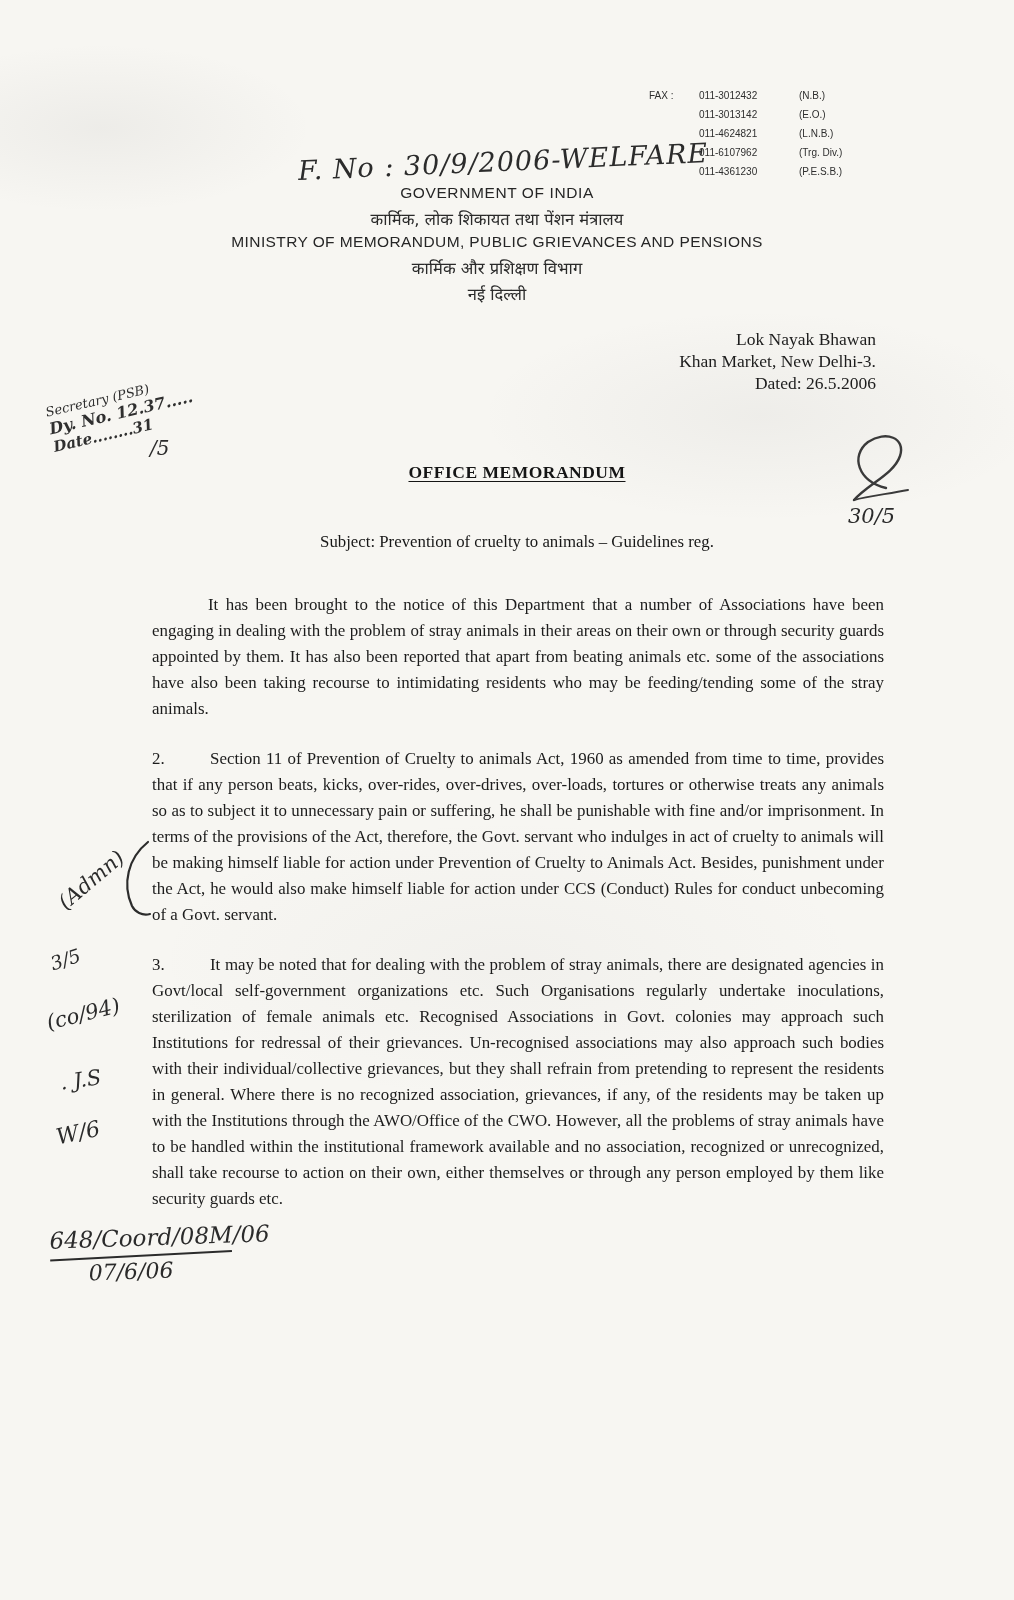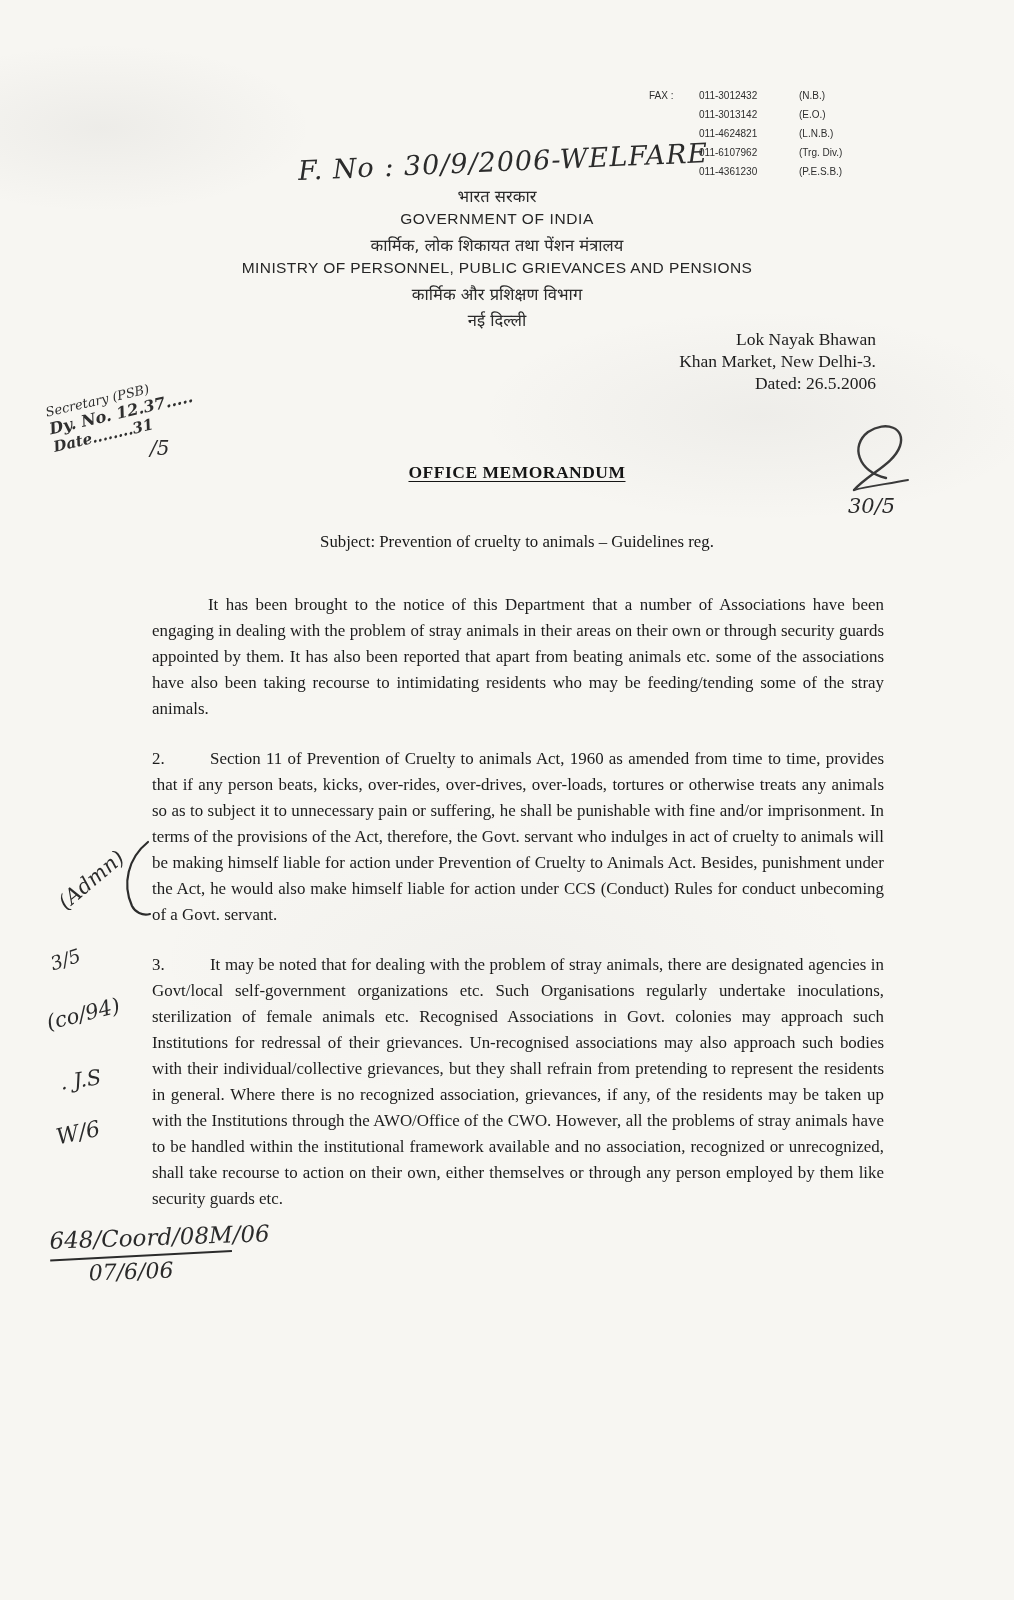--- a/index.html
+++ b/index.html
@@ -44,21 +44,21 @@
   .stamp .s2 { font-family:"DejaVu Serif", serif; font-style:italic; font-size:16px; font-weight:bold; }
   .stamp .s3 { font-family:"DejaVu Serif", serif; font-style:italic; font-size:15px; font-weight:bold; }
   .stamp-slash { position:absolute; left:150px; top:436px; font-size:20px; }
 
   
   .memo-title { position:absolute; left:152px; top:462px; width:730px; text-align:center;
     font-weight:bold; font-size:17.5px; letter-spacing:0.5px;
     text-decoration:underline; text-underline-offset:3px; color:#151515; }
 
   
-  .sig { position:absolute; left:828px; top:416px; width:90px; height:110px; }
+  .sig { position:absolute; left:828px; top:426px; width:90px; height:110px; }
   .sig-text { position:absolute; left:20px; top:78px; font-size:21px; }
 
   
   .subject { position:absolute; left:152px; top:532px; width:730px; text-align:center;
     font-weight:normal; font-size:16.8px; color:#171717; }
 
   
   .body-text { position:absolute; left:152px; top:592px; width:732px;
     font-size:16.9px; line-height:26px; text-align:justify; color:#1c1c1c; }
   .para { margin-bottom:24px; }
@@ -99,24 +99,23 @@
       <span class="fax-indent"></span><span class="fax-num">011-6107962</span><span>(Trg. Div.)</span>
     </div>
     <div class="fax-row">
       <span class="fax-indent"></span><span class="fax-num">011-4361230</span><span>(P.E.S.B.)</span>
     </div>
   </div>
 
   <div class="hand file-no">F. No : 30/9/2006-WELFARE</div>
 
   <div class="letterhead">
-    <div class="lh-hi">भारत सरकार</div>
     <div class="lh-en">GOVERNMENT OF INDIA</div>
     <div class="lh-hi">कार्मिक, लोक शिकायत तथा पेंशन मंत्रालय</div>
-    <div class="lh-en wide">MINISTRY OF PERSONNEL, PUBLIC GRIEVANCES AND PENSIONS</div>
+    <div class="lh-en wide">MINISTRY OF MEMORANDUM, PUBLIC GRIEVANCES AND PENSIONS</div>
     <div class="lh-hi">कार्मिक और प्रशिक्षण विभाग</div>
     <div class="lh-hi">नई दिल्ली</div>
   </div>
 
   <div class="address">
     <div>Lok Nayak Bhawan</div>
     <div>Khan Market, New Delhi-3.</div>
     <div>Dated: 26.5.2006</div>
   </div>
 

